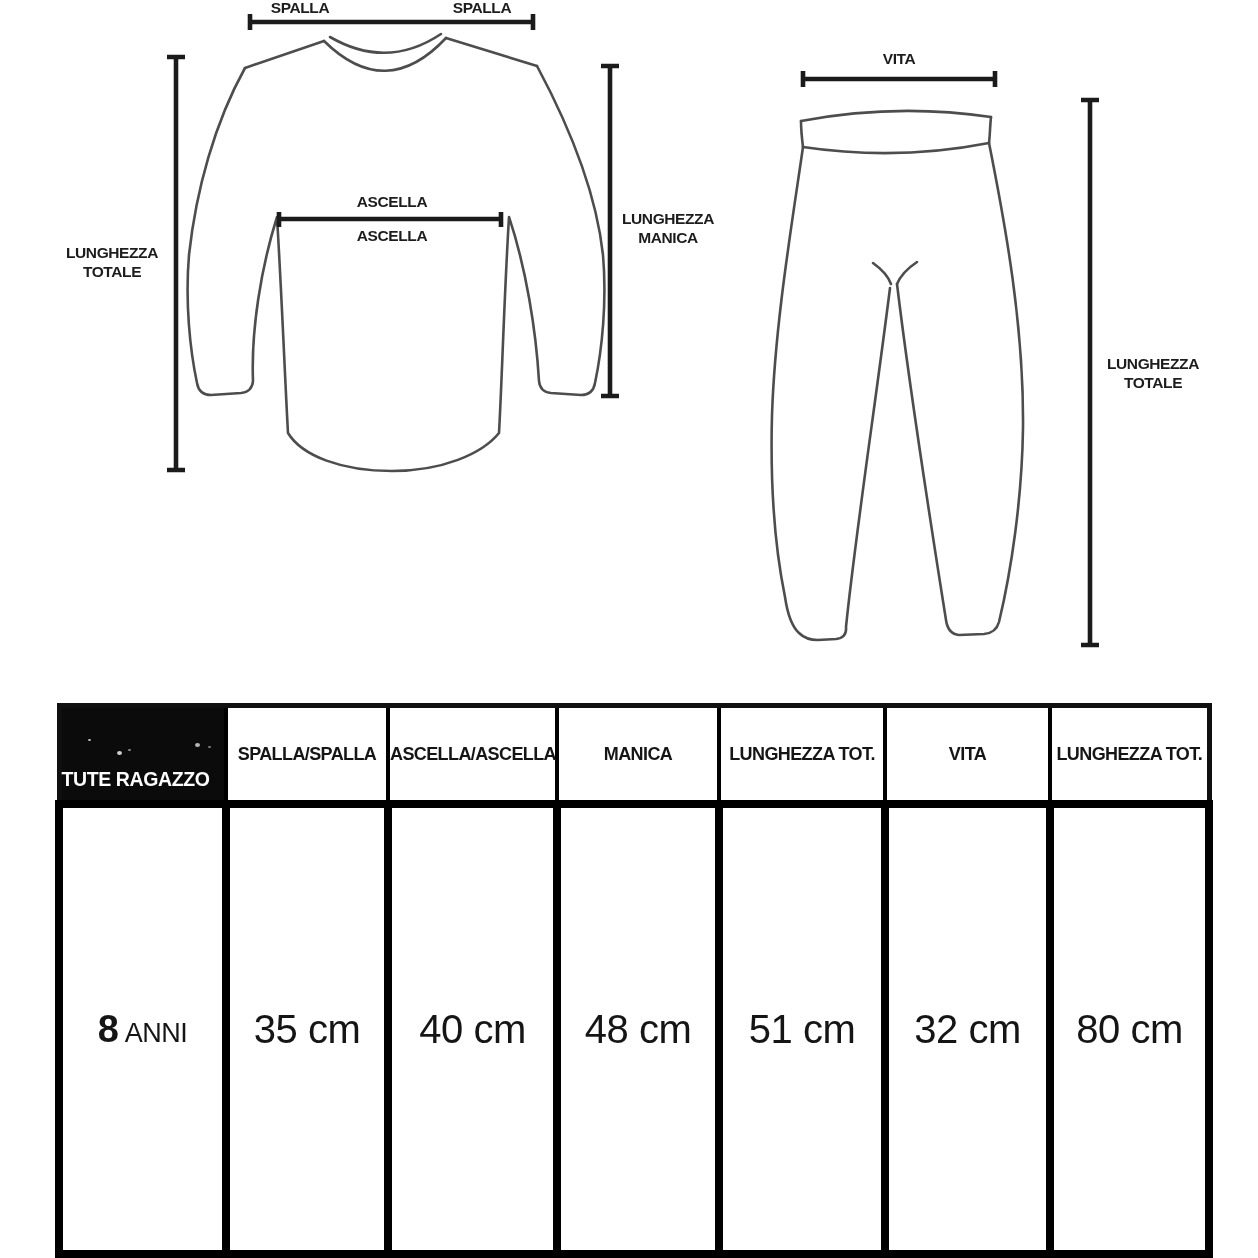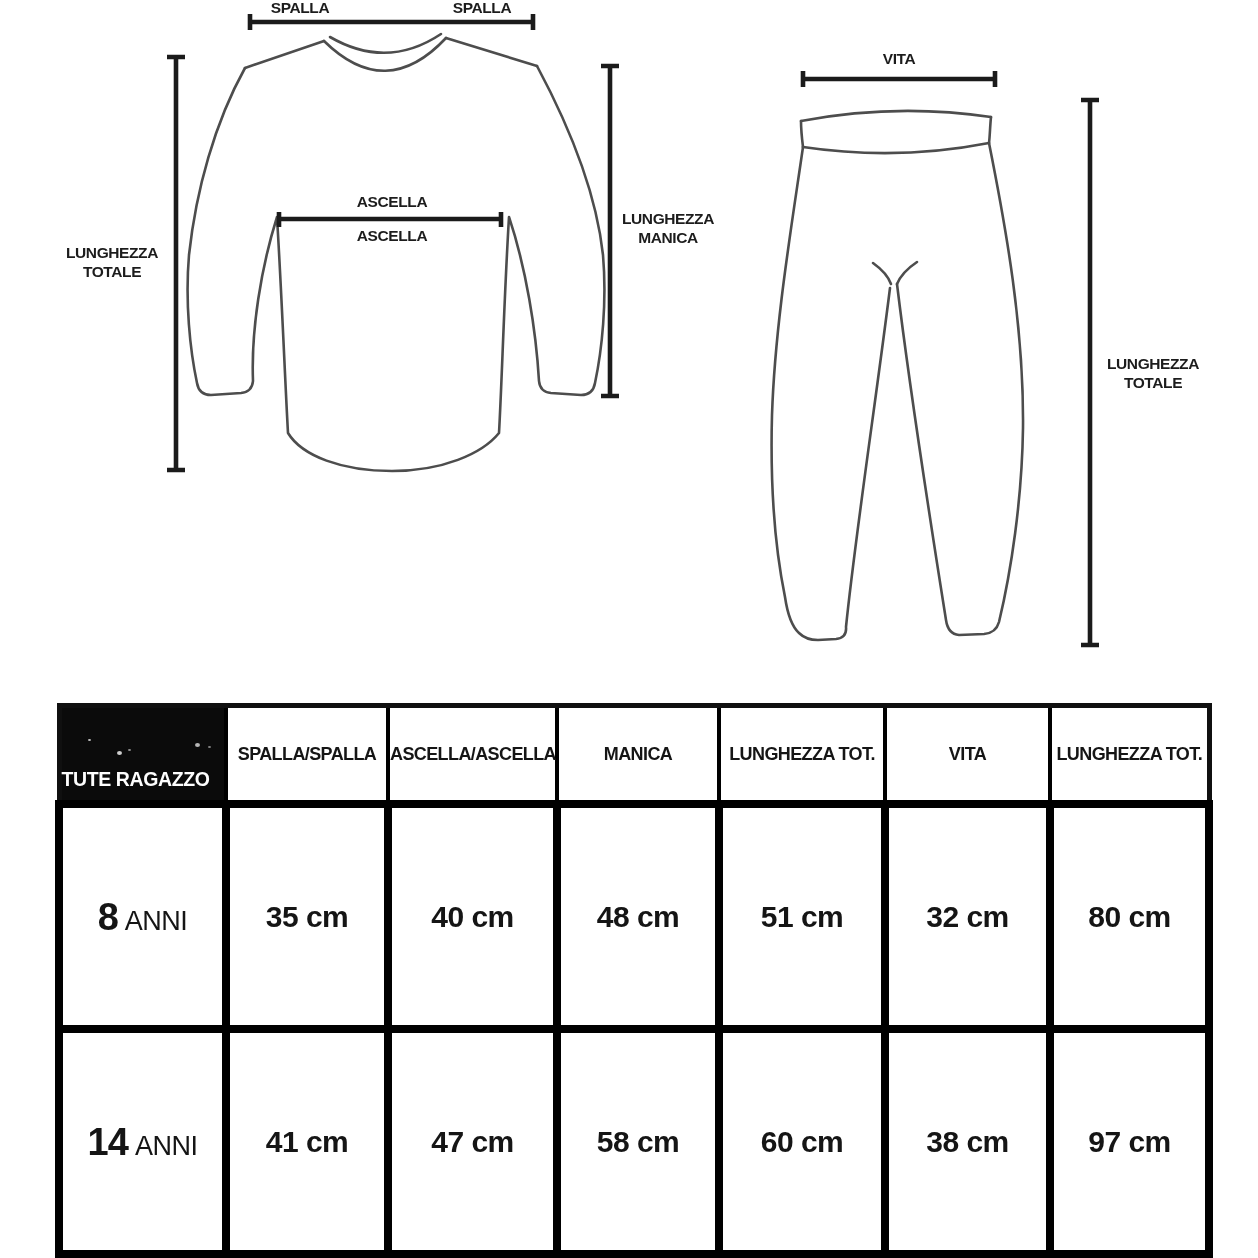--- a/index.html
+++ b/index.html
@@ -16,21 +16,21 @@
 
   
   #size-table{position:absolute;left:55px;top:703px;width:1150px;height:555px;
               border-collapse:collapse;table-layout:fixed;background:#ffffff;
               border:5px solid #101010;}
   #size-table th,#size-table td{border:8px solid #000000;text-align:center;vertical-align:middle;
               color:#151515;padding:0;}
   #size-table thead th{height:92px;font-size:18px;font-weight:bold;letter-spacing:-0.6px;
               border-width:4px;border-bottom-width:5px;}
   #size-table tbody tr{height:91px;}
-  td.value-cell{font-size:30px;font-weight:bold;letter-spacing:-0.5px;}
+  td.value-cell{font-size:40px;font-weight:normal;letter-spacing:-0.5px;}
   td.size-cell{border-width:4px;}
   .size-wrap{display:flex;align-items:baseline;justify-content:center;gap:7px;}
   .size-num{font-size:38px;font-weight:bold;letter-spacing:-1px;line-height:1;}
   .size-unit{font-size:27px;font-weight:normal;letter-spacing:-0.5px;line-height:1;}
   th.corner-cell{background:#0b0b0b;color:#ffffff;border-color:#0b0b0b;position:relative;}
   .corner-inner{position:absolute;left:0;right:0;bottom:9px;text-align:left;
                 font-size:19.5px;font-weight:bold;letter-spacing:-0.4px;color:#fefefe;}
   .specks{position:absolute;top:0;left:0;width:3px;height:2px;border-radius:50%;background:transparent;
           box-shadow:26px 31px 0 0 rgba(255,255,255,.75),
                      56px 44px 0 1px rgba(255,255,255,.8),
@@ -168,29 +168,15 @@
             <span class="size-unit">ANNI</span>
           </div>
         </td>
         <td class="value-cell">35 cm</td>
         <td class="value-cell">40 cm</td>
         <td class="value-cell">48 cm</td>
         <td class="value-cell">51 cm</td>
         <td class="value-cell">32 cm</td>
         <td class="value-cell">80 cm</td>
       </tr>
-      <tr>
-        <td class="size-cell">
-          <div class="size-wrap">
-            <span class="size-num">14</span>
-            <span class="size-unit">ANNI</span>
-          </div>
-        </td>
-        <td class="value-cell">41 cm</td>
-        <td class="value-cell">47 cm</td>
-        <td class="value-cell">58 cm</td>
-        <td class="value-cell">60 cm</td>
-        <td class="value-cell">38 cm</td>
-        <td class="value-cell">97 cm</td>
-      </tr>
     </tbody>
   </table>
 </div>
 
 </body></html>

